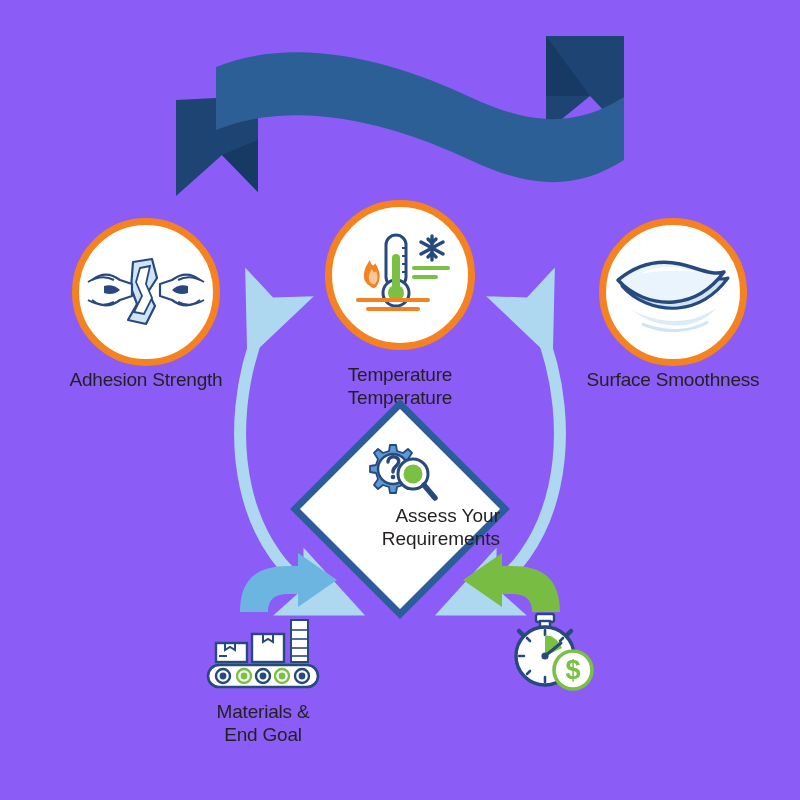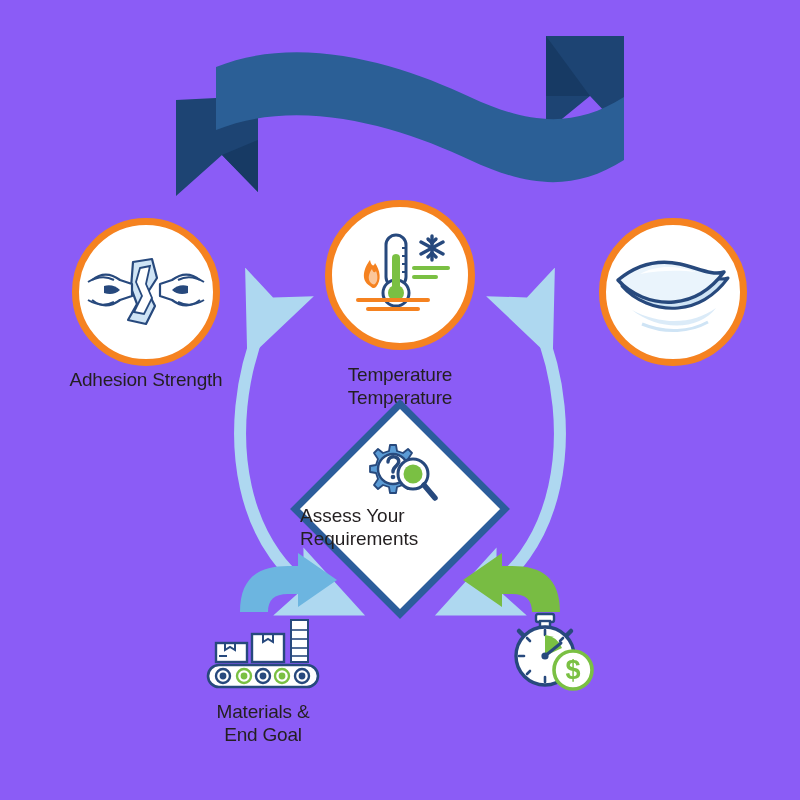--- a/index.html
+++ b/index.html
@@ -40,21 +40,21 @@
     box-sizing: border-box;
     background: #ffffff;
   }
   .icon-wrap {
     position: absolute;
     display: block;
   }
   .diamond-label {
     position: absolute;
     width: 200px;
-    text-align: left;
+    text-align: right;
     color: #231f20;
     font-size: 19px;
     line-height: 23px;
     white-space: pre-line;
   }
 </style>
 </head>
 <body>
 
 <div id="stage">
@@ -170,20 +170,21 @@
 
     <path d="M18,40 C40,22 62,20 80,24 C98,28 112,36 124,32
              C112,48 96,60 74,62 C52,64 30,54 18,40 Z" fill="#cfe4f5" stroke="#27497d" stroke-width="3" stroke-linejoin="round"></path>
 
     <path d="M14,34 C36,16 58,14 76,18 C94,22 108,30 120,26
              C108,42 92,54 70,56 C48,58 26,48 14,34 Z" fill="#eaf4fc" stroke="#27497d" stroke-width="3.5" stroke-linejoin="round"></path>
 
     <path d="M36,28 C54,18 74,20 92,26 C76,24 56,24 36,28 Z" fill="#ffffff" opacity="0.9"></path>
   </svg>
 
+  <div class="label" style="left:573px; top:368px; width:200px;">Surface Smoothness</div>
 
   <svg class="layer" viewBox="0 0 800 800">
     <path d="M400,404 L505,509 L400,614 L295,509 Z" fill="#ffffff" stroke="#2c5d9b" stroke-width="7" stroke-linejoin="miter"></path>
   </svg>
 
   <svg class="icon-wrap" style="left:358px; top:443px;" width="86" height="64" viewBox="0 0 86 64">
 
     <g fill="#5b9bd5" stroke="#27497d" stroke-width="1.8" stroke-linejoin="round">
       <path d="M32,2 L38,2 L39,8 L45,10 L50,6 L54,10 L50,16 L52,22 L58,23 L58,29 L52,30 L50,36
                L54,42 L50,46 L45,42 L39,44 L38,50 L32,50 L31,44 L25,42 L20,46 L16,42 L20,36

